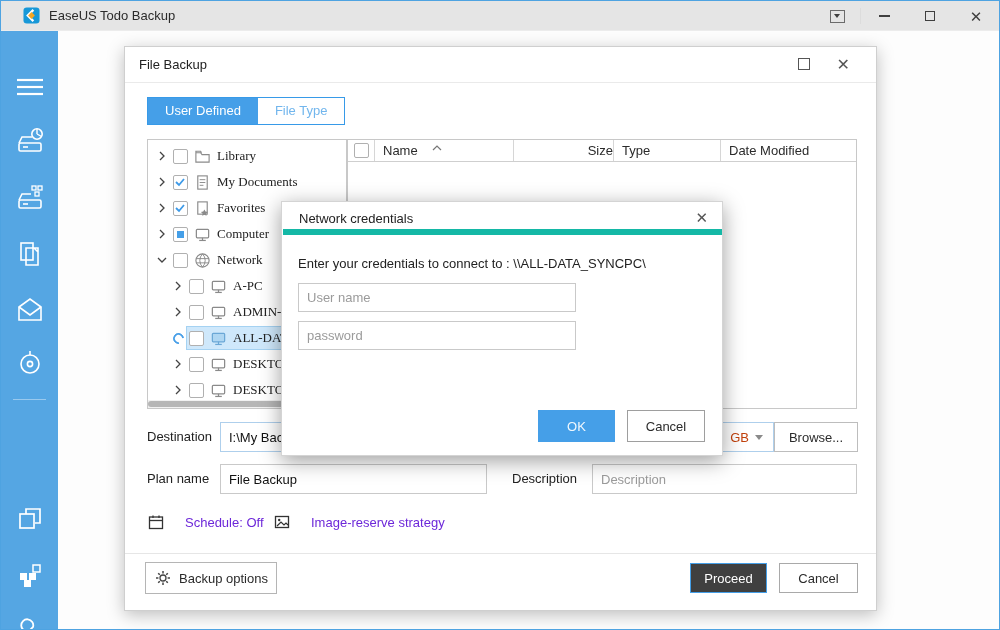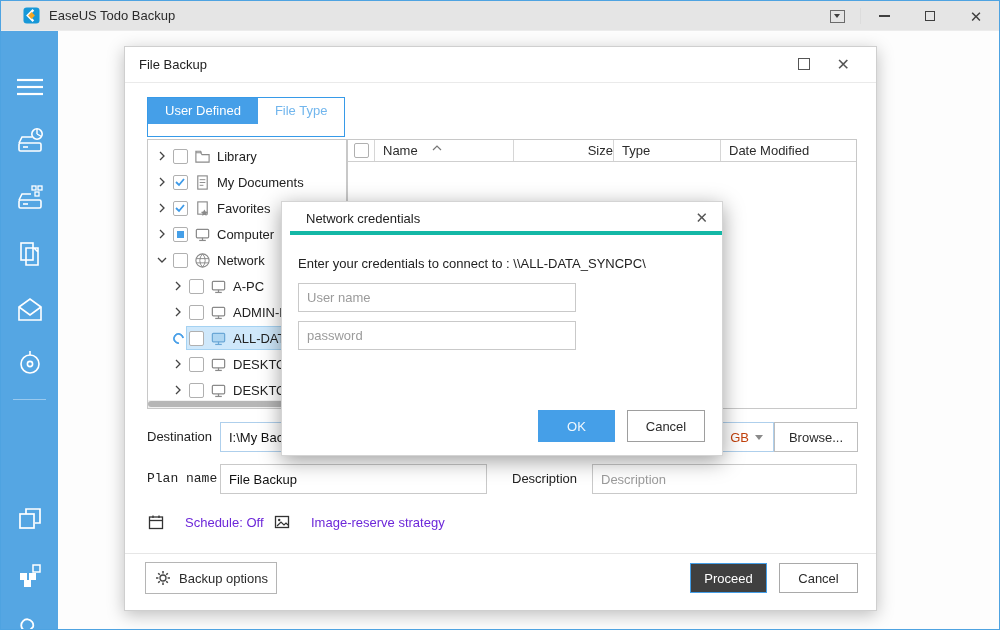--- a/index.html
+++ b/index.html
@@ -26,28 +26,28 @@
   .sb-item { position:absolute; left:0; width:57px; height:36px; display:flex; align-items:center; justify-content:center; }
   .sb-div { position:absolute; left:12px; width:33px; height:1px; background:rgba(255,255,255,.4); }
 
   
   .dialog { position:absolute; left:123px; top:45px; width:753px; height:565px; background:#fff; border:1px solid #cfcfcf; box-shadow:0 4px 16px rgba(0,0,0,.25); }
   .dlg-header { position:absolute; top:0; left:0; right:0; height:36px; border-bottom:1px solid #eaeaea; }
   .dlg-title { position:absolute; left:14px; line-height:36px; color:#222; }
   .dlg-max { position:absolute; right:66px; top:11px; width:12px; height:12px; border:1.3px solid #555; }
   .dlg-close { position:absolute; right:26px; top:8px; font-size:16px; color:#555; line-height:20px; }
 
-  .tabs { position:absolute; left:22px; top:50px; height:40px; display:flex; border:1px solid #379ae8; }
+  .tabs { position:absolute; left:22px; top:50px; height:28px; display:flex; border:1px solid #379ae8; }
   .tab { height:26px; line-height:26px; padding:0 17px; }
   .tab.active { background:#459fe8; color:#fff; }
   .tab.inactive { background:#fff; color:#72b6ed; }
 
   
   .tree-panel { position:absolute; left:22px; top:92px; width:200px; height:270px; border:1px solid #c8c8c8; background:#fff; overflow:hidden; }
-  .tree { padding-top:3px; }
+  .tree { padding-top:3px;font-family:Liberation Serif, serif; }
   .trow { height:26px; display:flex; align-items:center; padding-left:6px; white-space:nowrap; }
   .trow.child { padding-left:22px;text-align:center; }
   .exp { width:16px; display:flex; align-items:center; justify-content:center; flex:0 0 16px; }
   .selwrap { display:flex; align-items:center; background:#cfe8fb; border:1px solid #a5d2f2; height:24px; padding:0 4px 0 2px; }
   .plain { display:flex; align-items:center; padding:0 4px 0 3px; }
   .cb { width:15px; height:15px; border:1px solid #b0b0b0; border-radius:2px; background:#fff; margin-right:6px; flex:0 0 15px; position:relative; }
   .cb.partial::after { content:""; position:absolute; left:3px; top:3px; width:7px; height:7px; background:#459fe8; }
   .ticon { width:17px; height:17px; margin-right:6px; flex:0 0 17px; }
   .tlabel { color:#222; }
   .spinner { width:11px; height:11px; border-radius:50%; border:2px solid #4aa0e8; border-right-color:transparent; transform:rotate(40deg); }
@@ -83,21 +83,21 @@
   .link-text { color:#6d28d9; margin-left:20px; }
 
   .footer-div { position:absolute; left:0; right:0; top:506px; height:1px; background:#e6e6e6; }
   .bopt-btn { position:absolute; left:20px; top:515px; width:132px; height:32px; border-color:#b5b5b5; }
   .bopt-btn span { margin-left:7px; }
   .proceed-btn { position:absolute; left:565px; top:516px; width:77px; height:30px; background:#404040; border:1px solid #459fe8; color:#fff; }
   .fcancel-btn { position:absolute; left:654px; top:516px; width:79px; height:30px; border-color:#a9a9a9; }
 
   
   .modal { position:absolute; left:280px; top:200px; width:442px; height:255px; background:#fff; border:1px solid #d4d4d4; box-shadow:0 5px 20px rgba(0,0,0,.38); }
-  .modal-header { position:absolute; top:0; left:8px; right:0; height:33px; border-bottom:4px solid #14b8a6; }
+  .modal-header { position:absolute; top:0; left:1px; right:0; height:33px; border-bottom:6px solid #14b8a6; }
   .modal-title { position:absolute; left:16px; line-height:33px; color:#222; }
   .modal-close { position:absolute; right:14px; top:7px; font-size:15px; color:#555; }
   .modal-msg { position:absolute; left:16px; top:54px; color:#222; }
   .cred-user { position:absolute; left:16px; top:81px; width:278px; height:29px; }
   .cred-pass { position:absolute; left:16px; top:119px; width:278px; height:29px; }
   .ok-btn { position:absolute; left:256px; top:208px; width:77px; height:32px; background:#459fe8; border:1px solid #459fe8; color:rgba(255,255,255,.92); }
   .mcancel-btn { position:absolute; left:345px; top:208px; width:78px; height:32px; border-color:#9e9e9e; }
 
   .icon-svg { display:block; }
   .hidden-defs { position:absolute; width:0; height:0; overflow:hidden; }
@@ -494,21 +494,21 @@
     </div>
 
     <div class="row-label" style="left:22px; top:375px;">Destination</div>
     <div class="dest-group">
       <span class="dest-value">I:\My Bac</span>
       <span class="dest-unit">GB</span>
       <span class="dest-caret"></span>
     </div>
     <button class="btn browse-btn" style="font-family:'Liberation Sans',sans-serif;font-size:13px;">Browse...</button>
 
-    <div class="row-label" style="left:22px; top:417px;font-family:Liberation Mono, monospace;">Plan name</div>
+    <div class="row-label" style="left:22px; top:417px;">Plan name</div>
     <input class="text-input plan-input" value="File Backup" style="">
     <div class="row-label" style="left:387px; top:417px;">Description</div>
     <input class="text-input desc-input" placeholder="Description" style="">
 
     <div class="link-item" style="left:22px;">
       <svg width="18" height="18" class="icon-svg">
           <use href="#s-calendar"></use>
         </svg>
       <span class="link-text">Schedule: Off</span>
     </div>

